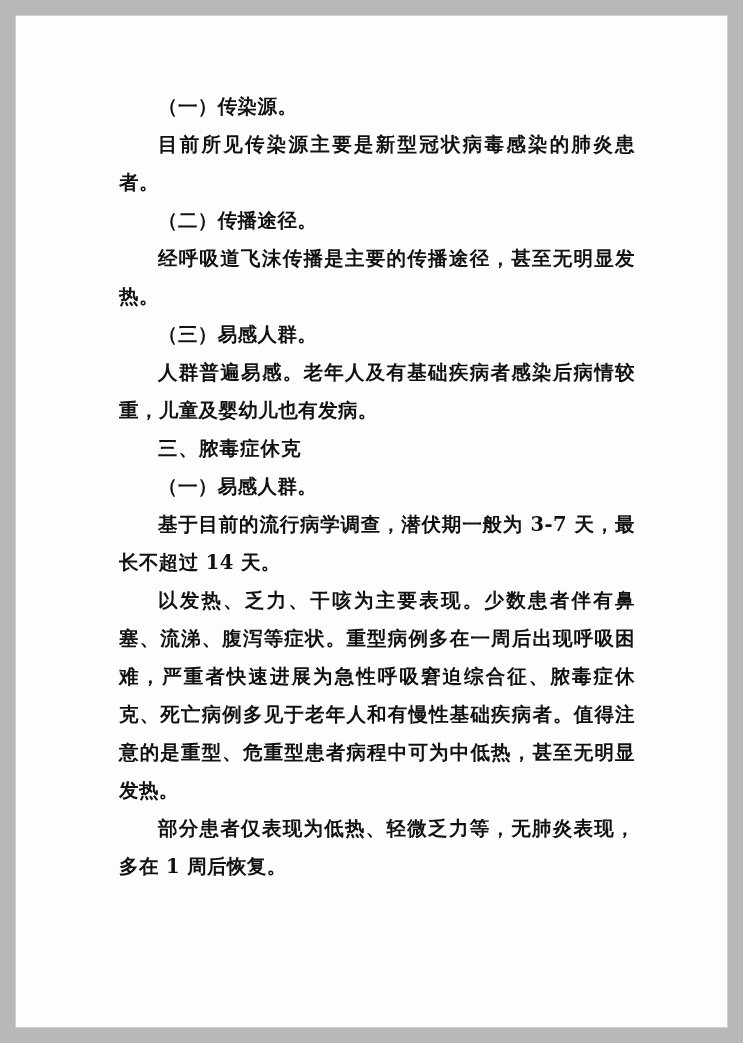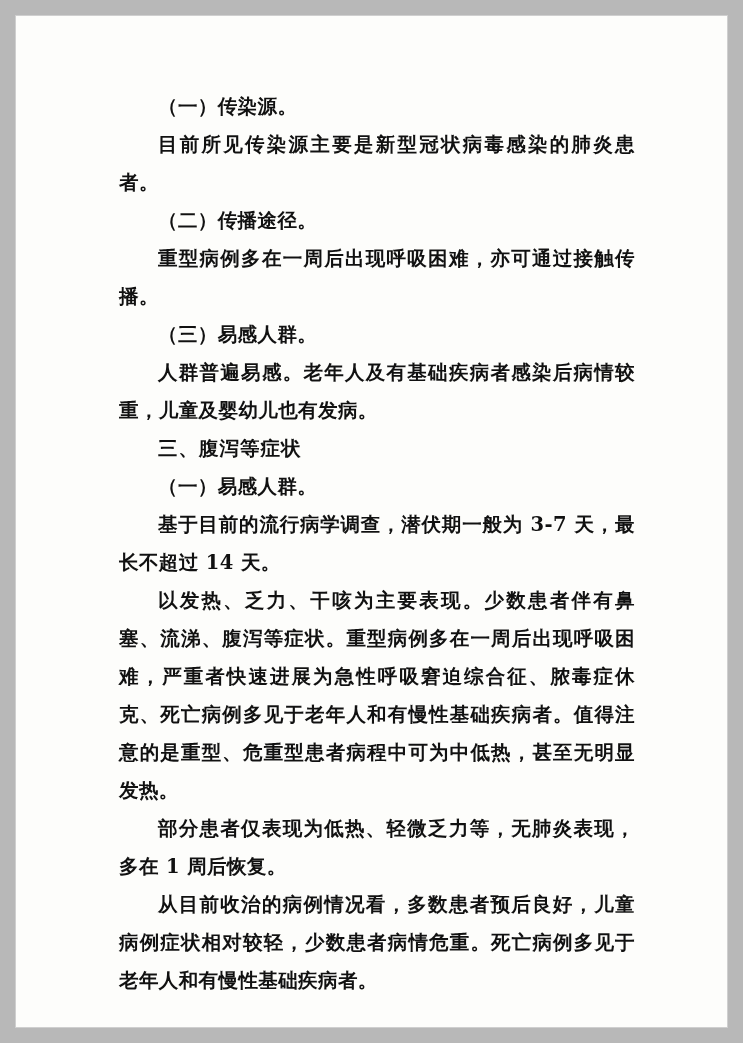--- a/index.html
+++ b/index.html
@@ -62,24 +62,23 @@
 </style>
 </head>
 <body>
 
 <div class="page-frame">
   <div class="page-sheet">
     <div class="doc-body">
       <p class="sub">（一）传染源。</p>
       <p class="indent">目前所见传染源主要是新型冠状病毒感染的肺炎患者。</p>
       <p class="sub">（二）传播途径。</p>
-      <p class="indent">重型病例多在一周后出现呼吸困难，亦可通过接触传播。</p>
+      <p class="indent">经呼吸道飞沫传播是主要的传播途径，甚至无明显发热。</p>
       <p class="sub">（三）易感人群。</p>
       <p class="indent">人群普遍易感。老年人及有基础疾病者感染后病情较重，儿童及婴幼儿也有发病。</p>
-      <p class="heading">三、腹泻等症状</p>
+      <p class="heading">三、脓毒症休克</p>
       <p class="sub">（一）易感人群。</p>
       <p class="indent">基于目前的流行病学调查，潜伏期一般为 3-7 天，最长不超过 14 天。</p>
       <p class="indent">以发热、乏力、干咳为主要表现。少数患者伴有鼻塞、流涕、腹泻等症状。重型病例多在一周后出现呼吸困难，严重者快速进展为急性呼吸窘迫综合征、脓毒症休克、死亡病例多见于老年人和有慢性基础疾病者。值得注意的是重型、危重型患者病程中可为中低热，甚至无明显发热。</p>
       <p class="indent">部分患者仅表现为低热、轻微乏力等，无肺炎表现，多在 1 周后恢复。</p>
-      <p class="indent">从目前收治的病例情况看，多数患者预后良好，儿童病例症状相对较轻，少数患者病情危重。死亡病例多见于老年人和有慢性基础疾病者。</p>
     </div>
   </div>
 </div>
 
 </body></html>

